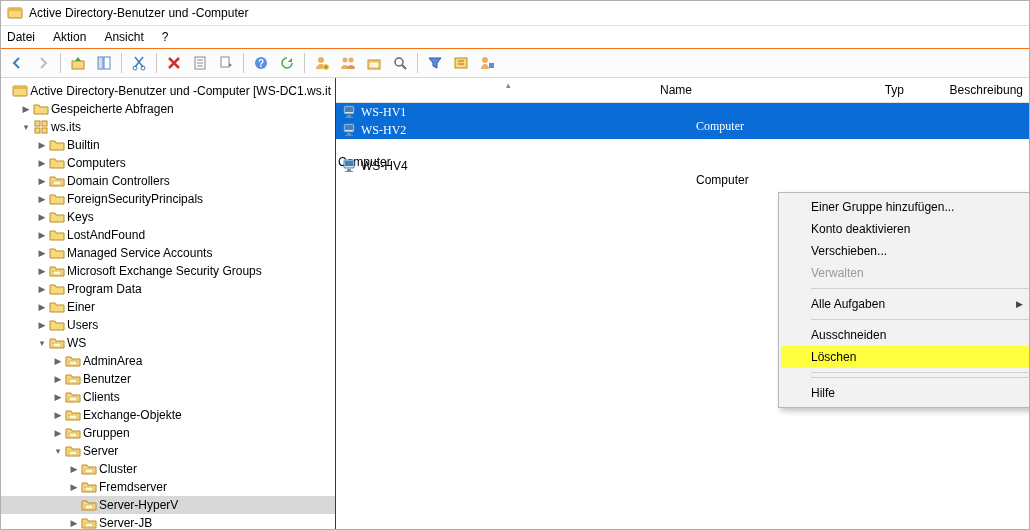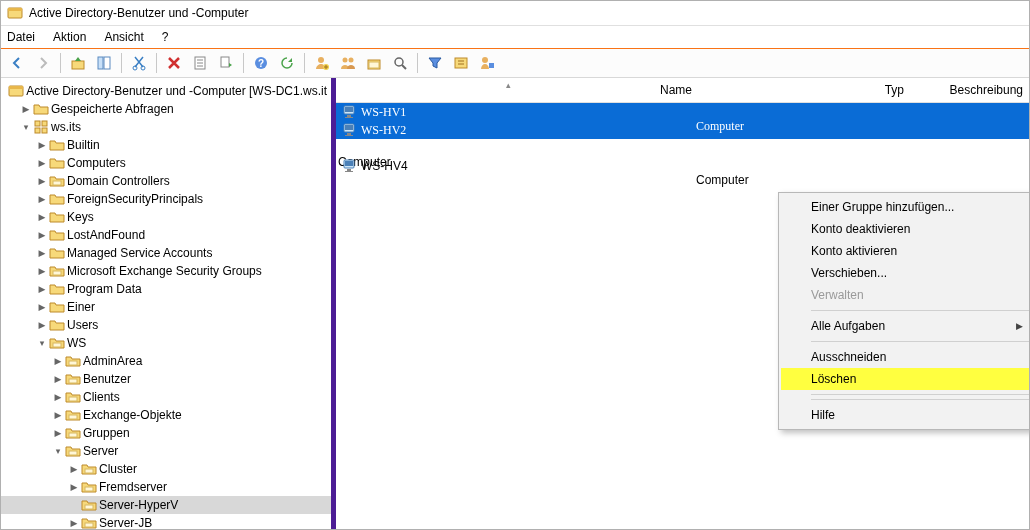--- a/index.html
+++ b/index.html
@@ -6,21 +6,21 @@
   .window{width:1030px;height:530px;border:1px solid #b0b0b0;box-sizing:border-box;display:flex;flex-direction:column;overflow:hidden;text-align:right;}
   .titlebar{height:24px;display:flex;align-items:center;padding:0 6px;gap:6px;border-bottom:1px solid #e0e0e0;background:#fff;}
   .titlebar .icon svg{width:16px;height:16px;display:block;}
   .menubar{height:22px;display:flex;align-items:center;padding:0 6px;gap:18px;border-bottom:1px solid #f97316;}
   .menubar span{cursor:default;}
   .toolbar{height:28px;display:flex;align-items:center;padding:0 4px;gap:2px;border-bottom:1px solid #d8d8d8;background:#fcfcfc;}
   .tool-sep{width:1px;height:20px;background:#c8c8c8;margin:0 3px;}
   .tool-btn{width:22px;height:22px;display:flex;align-items:center;justify-content:center;border:1px solid transparent;}
   .tool-btn svg{width:16px;height:16px;}
   .body{flex:1;display:flex;min-height:0;}
-  .tree-pane{width:335px;border-right:5px solid #4c1d95;overflow:auto;padding-top:4px;box-sizing:border-box;}
+  .tree-pane{width:335px;border-right:1px solid #4c1d95;overflow:auto;padding-top:4px;box-sizing:border-box;}
   .list-pane{flex:1;position:relative;display:flex;flex-direction:column;}
   .tree-row{display:flex;align-items:center;height:18px;padding-right:4px;cursor:default;white-space:nowrap;}
   .tree-row.selected{background:#d8d8d8;}
   .expander{width:14px;display:flex;justify-content:center;color:#666;font-size:9px;}
   .tree-icon{width:16px;height:16px;display:flex;align-items:center;justify-content:center;margin-right:2px;}
   .tree-icon svg{width:16px;height:16px;}
   .col-headers{height:24px;display:flex;align-items:center;border-bottom:1px solid #e0e0e0;background:#fff;font-weight:400;position:relative;}
   .col-headers .col{padding:0 6px}
   .col-name{width:350px;}
   .col-type{width:200px;}
@@ -491,21 +491,20 @@
             <div class="cell c-type">
               <span>Computer</span>
             </div>
             <div class="cell c-desc"></div>
           </div>
         </div>
 
       <div class="ctx-menu">
         <div class="ctx-item">Einer Gruppe hinzufügen...</div>
         <div class="ctx-item">Konto deaktivieren</div>
-        <div class="ctx-item">Konto aktivieren</div>
         <div class="ctx-item">Verschieben...</div>
         <div class="ctx-item disabled">Verwalten</div>
         <div class="ctx-sep"></div>
         <div class="ctx-item">
             <span>Alle Aufgaben</span>
             <span class="sub-arrow">▶</span>
           </div>
         <div class="ctx-sep"></div>
         <div class="ctx-item">Ausschneiden</div>
         <div class="ctx-item hl">Löschen</div>

